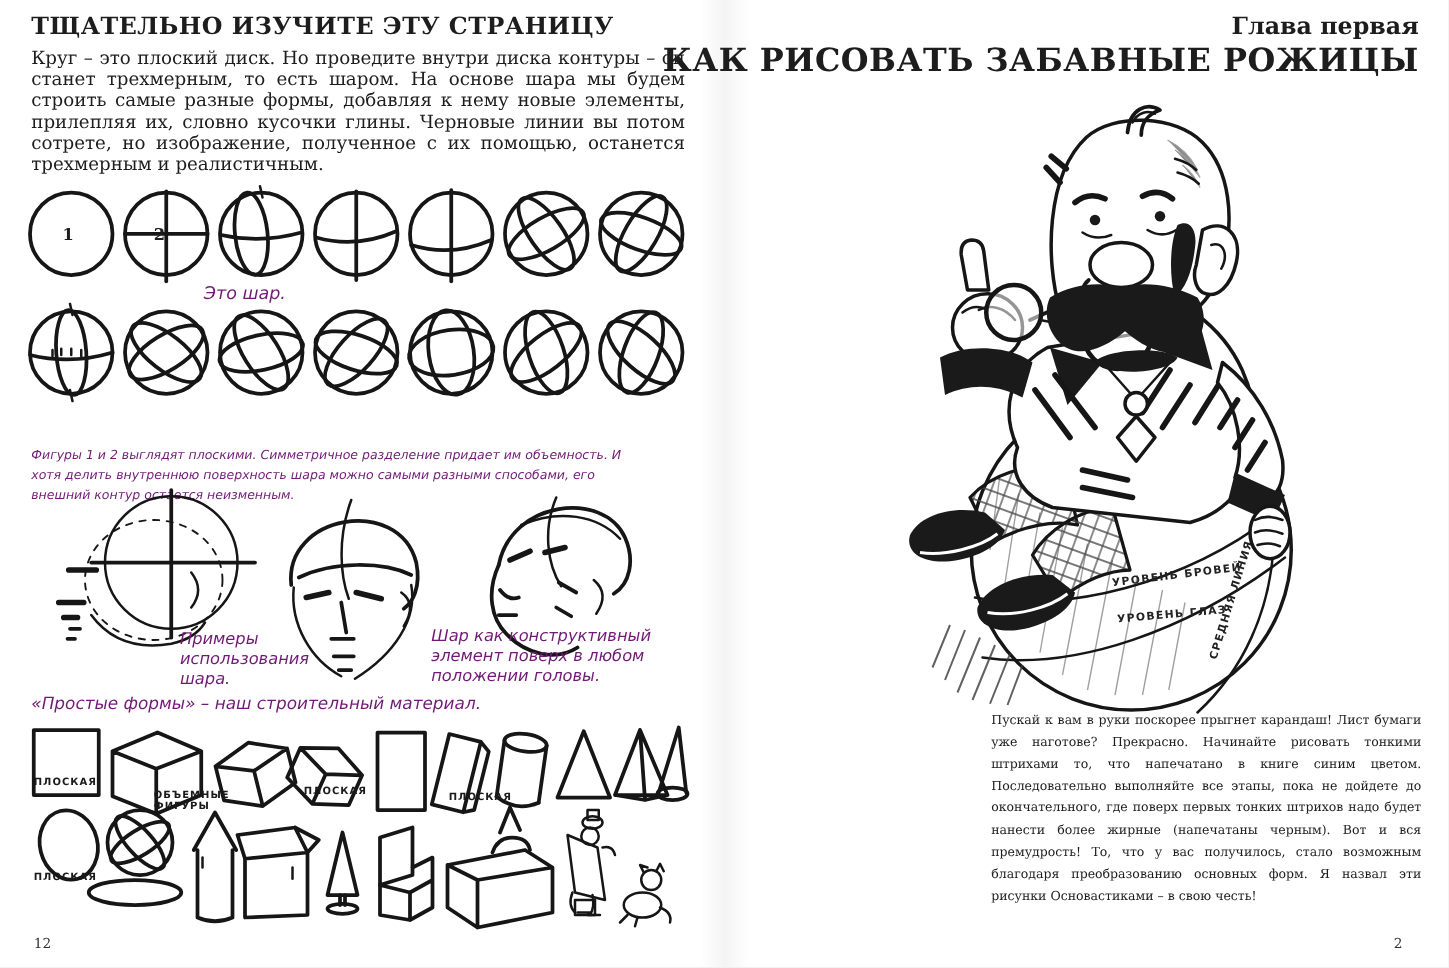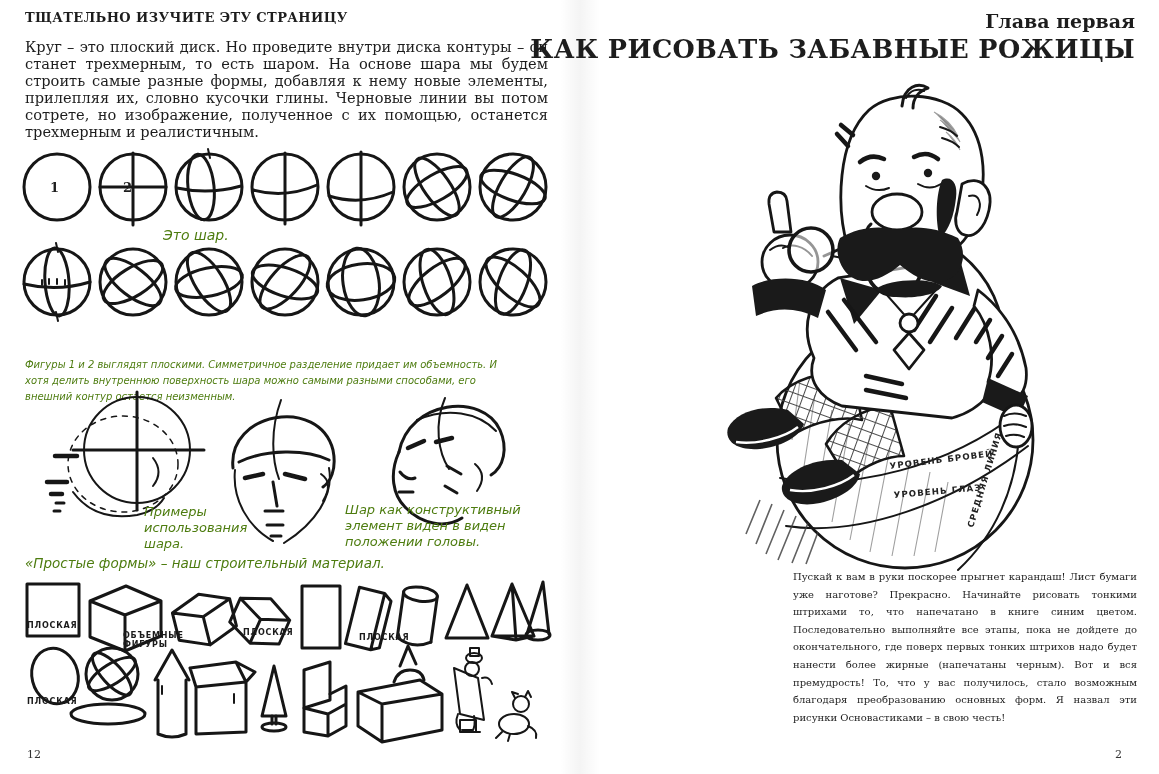--- a/index.html
+++ b/index.html
@@ -2,23 +2,23 @@
 <html><head>
 <meta charset="utf-8">
 <style>
   html,body{margin:0;padding:0;background:#e8e8e8;}
   #book{position:relative;width:1159px;height:774px;background:#ffffff;overflow:hidden;
         font-family:"DejaVu Serif", serif;color:#1d1d1d;}
   .abs{position:absolute;}
   .gutter{left:560px;top:0;width:40px;height:774px;
           background:linear-gradient(90deg,rgba(0,0,0,0) 0%,rgba(0,0,0,0.045) 50%,rgba(0,0,0,0) 100%);}
   
-  .lp-title{left:25px;top:10px;width:530px;font-size:13px;font-weight:bold;letter-spacing:.4px;}
+  .lp-title{left:25px;top:10px;width:530px;font-size:19px;font-weight:bold;letter-spacing:.4px;}
   .lp-intro{left:25px;top:38px;width:523px;font-size:14.6px;line-height:17px;text-align:justify;}
-  .hand{font-family:"DejaVu Sans", sans-serif;font-style:italic;color:#4d7c0f;}
+  .hand{font-family:"DejaVu Sans", sans-serif;font-style:italic;color:#701a75;}
   .cap-shar{left:163px;top:227px;font-size:14px;}
   .lp-note{left:25px;top:317px;width:478px;font-size:10px;line-height:15.8px;margin-top:40px;}
   .cap-heads-l{left:144px;top:504px;width:140px;font-size:13px;line-height:16px;}
   .cap-heads-r{left:345px;top:502px;width:205px;font-size:13px;line-height:16px;}
   .lp-simple{left:25px;top:555px;font-size:13.5px;}
   .tinylab{font-family:"DejaVu Sans", sans-serif;font-size:8px;font-weight:bold;
            letter-spacing:.8px;color:#1b1b1b;}
   .lab-vol{text-align:left;width:62px;line-height:9px;}
   .pnum{font-size:11px;color:#333;}
   
@@ -161,21 +161,21 @@
         <path class="k" d="M12,62 C2,84 6,105 18,117 C34,134 58,139 75,128"></path>
         <path class="kth" d="M21,58 l16,-7 M49,52 l16,-4"></path>
         <path class="k" d="M13,82 q7,9 15,6"></path>
         <path class="k" d="M60,76 l14,8 M58,96 l12,7"></path>
         <path class="k" d="M12,102 h14"></path>
         <path class="k2" d="M88,74 Q101,85 90,101"></path>
       </g>
     </svg>
 
     <div class="abs hand cap-heads-l">Примеры использования шара.</div>
-    <div class="abs hand cap-heads-r">Шар как конструктивный элемент виден в виден положении головы.</div>
+    <div class="abs hand cap-heads-r">Шар как конструктивный элемент поверх в любом положении головы.</div>
     <div class="abs hand lp-simple">«Простые формы» – наш строительный материал.</div>
 
     <svg class="abs" style="left:22px;top:574px;" width="530" height="172" viewBox="0 0 530 172">
       <g>
         <rect class="k" x="5" y="10" width="52" height="52"></rect>
       </g>
       <g>
         <path class="k" d="M68,27 L104,12 L139,27 L103,41 Z M68,27 L68,63 L103,77 L103,41 M139,27 L139,62 L103,77"></path>
       </g>
       <g transform="rotate(-14 180 42)">

